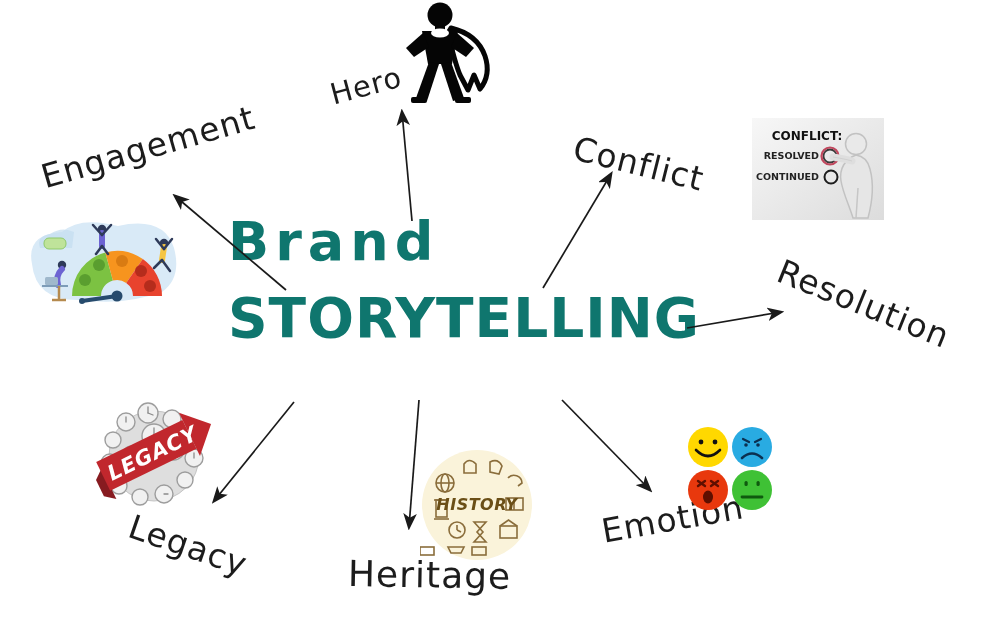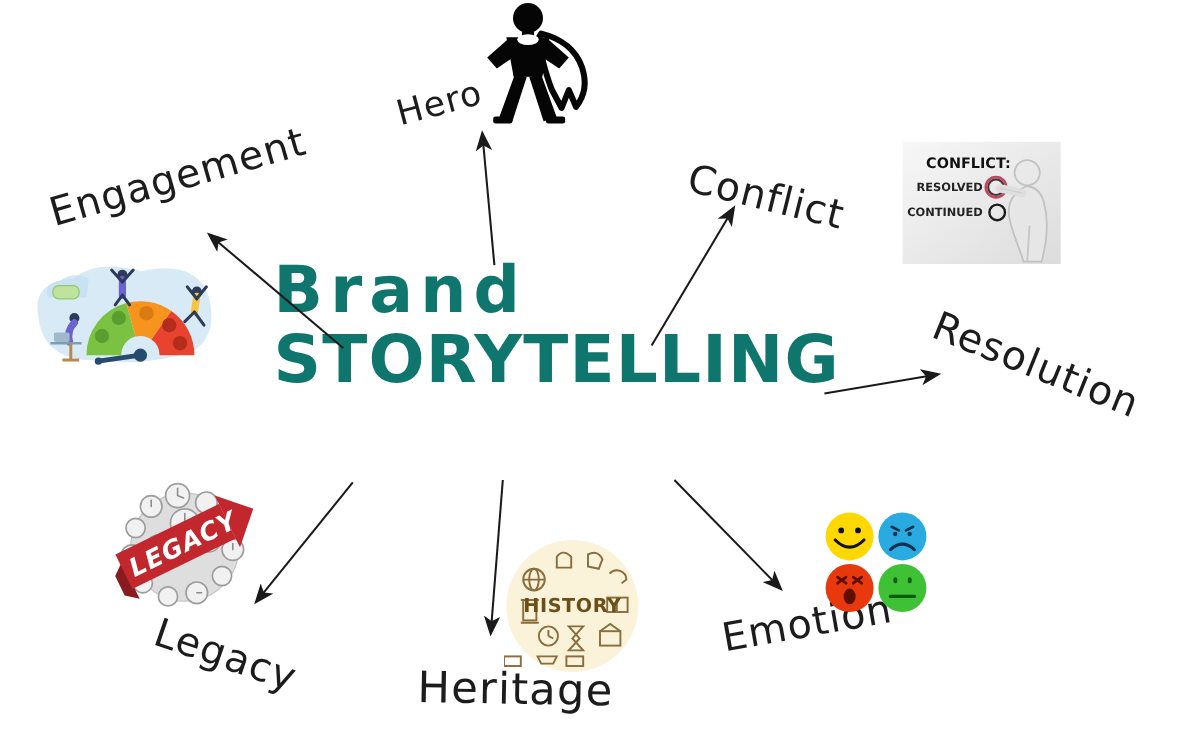--- a/index.html
+++ b/index.html
@@ -11,21 +11,21 @@
     position:absolute;color:#1c1c1c;white-space:nowrap;
     font-family:"DejaVu Sans", cursive;letter-spacing:1px;
     transform-origin:left center;
   }
   #title{
     position:absolute;left:228px;top:214px;width:465px;
     color:#0f766e;line-height:1.05;
     font-family:"DejaVu Sans", cursive;
   }
   #title .line1{font-size:54px;font-weight:bold;letter-spacing:6px;}
-  #title .line2{font-size:55px;font-weight:bold;letter-spacing:1px;}
+  #title .line2{font-size:55px;font-weight:bold;letter-spacing:1px;margin-top:19px;}
   .illus{position:absolute;}
   svg{display:block;}
 </style>
 </head>
 <body>
 
 <div id="canvas">
 
   <div id="title">
     <div class="line1">Brand</div>
@@ -162,21 +162,21 @@
       </g>
       <g>
         <circle cx="68" cy="64" r="20" fill="#3fc135"></circle>
         <rect x="60.5" y="55" width="3.2" height="5" rx="1.5" fill="#0f5a0f"></rect>
         <rect x="72.5" y="55" width="3.2" height="5" rx="1.5" fill="#0f5a0f"></rect>
         <line x1="58" y1="71" x2="78" y2="71" stroke="#0f5a0f" stroke-width="2.8" stroke-linecap="round"></line>
       </g>
     </svg>
   </div>
 
-  <div class="illus" style="left:420px;top:448px;width:115px;height:115px;">
+  <div class="illus" style="left:420px;top:448px;width:115px;height:115px;font-style:italic;">
     <svg viewBox="0 0 115 115" width="115" height="115">
       <circle cx="57" cy="57" r="55" fill="#faf3da"></circle>
       <g stroke="#8a6d3b" stroke-width="1.6" fill="none">
         <circle cx="25" cy="35" r="9"></circle>
         <line x1="16" y1="35" x2="34" y2="35"></line>
         <ellipse cx="25" cy="35" rx="4" ry="9"></ellipse>
         <path d="M44,16 q5,-7 12,0 l0,9 l-12,0 Z"></path>
         <path d="M70,14 q8,-4 12,4 l-3,8 l-9,-2 Z"></path>
         <path d="M88,30 a8,8 0 0 1 14,5 l-4,3"></path>
         <rect x="16" y="52" width="11" height="17"></rect>

